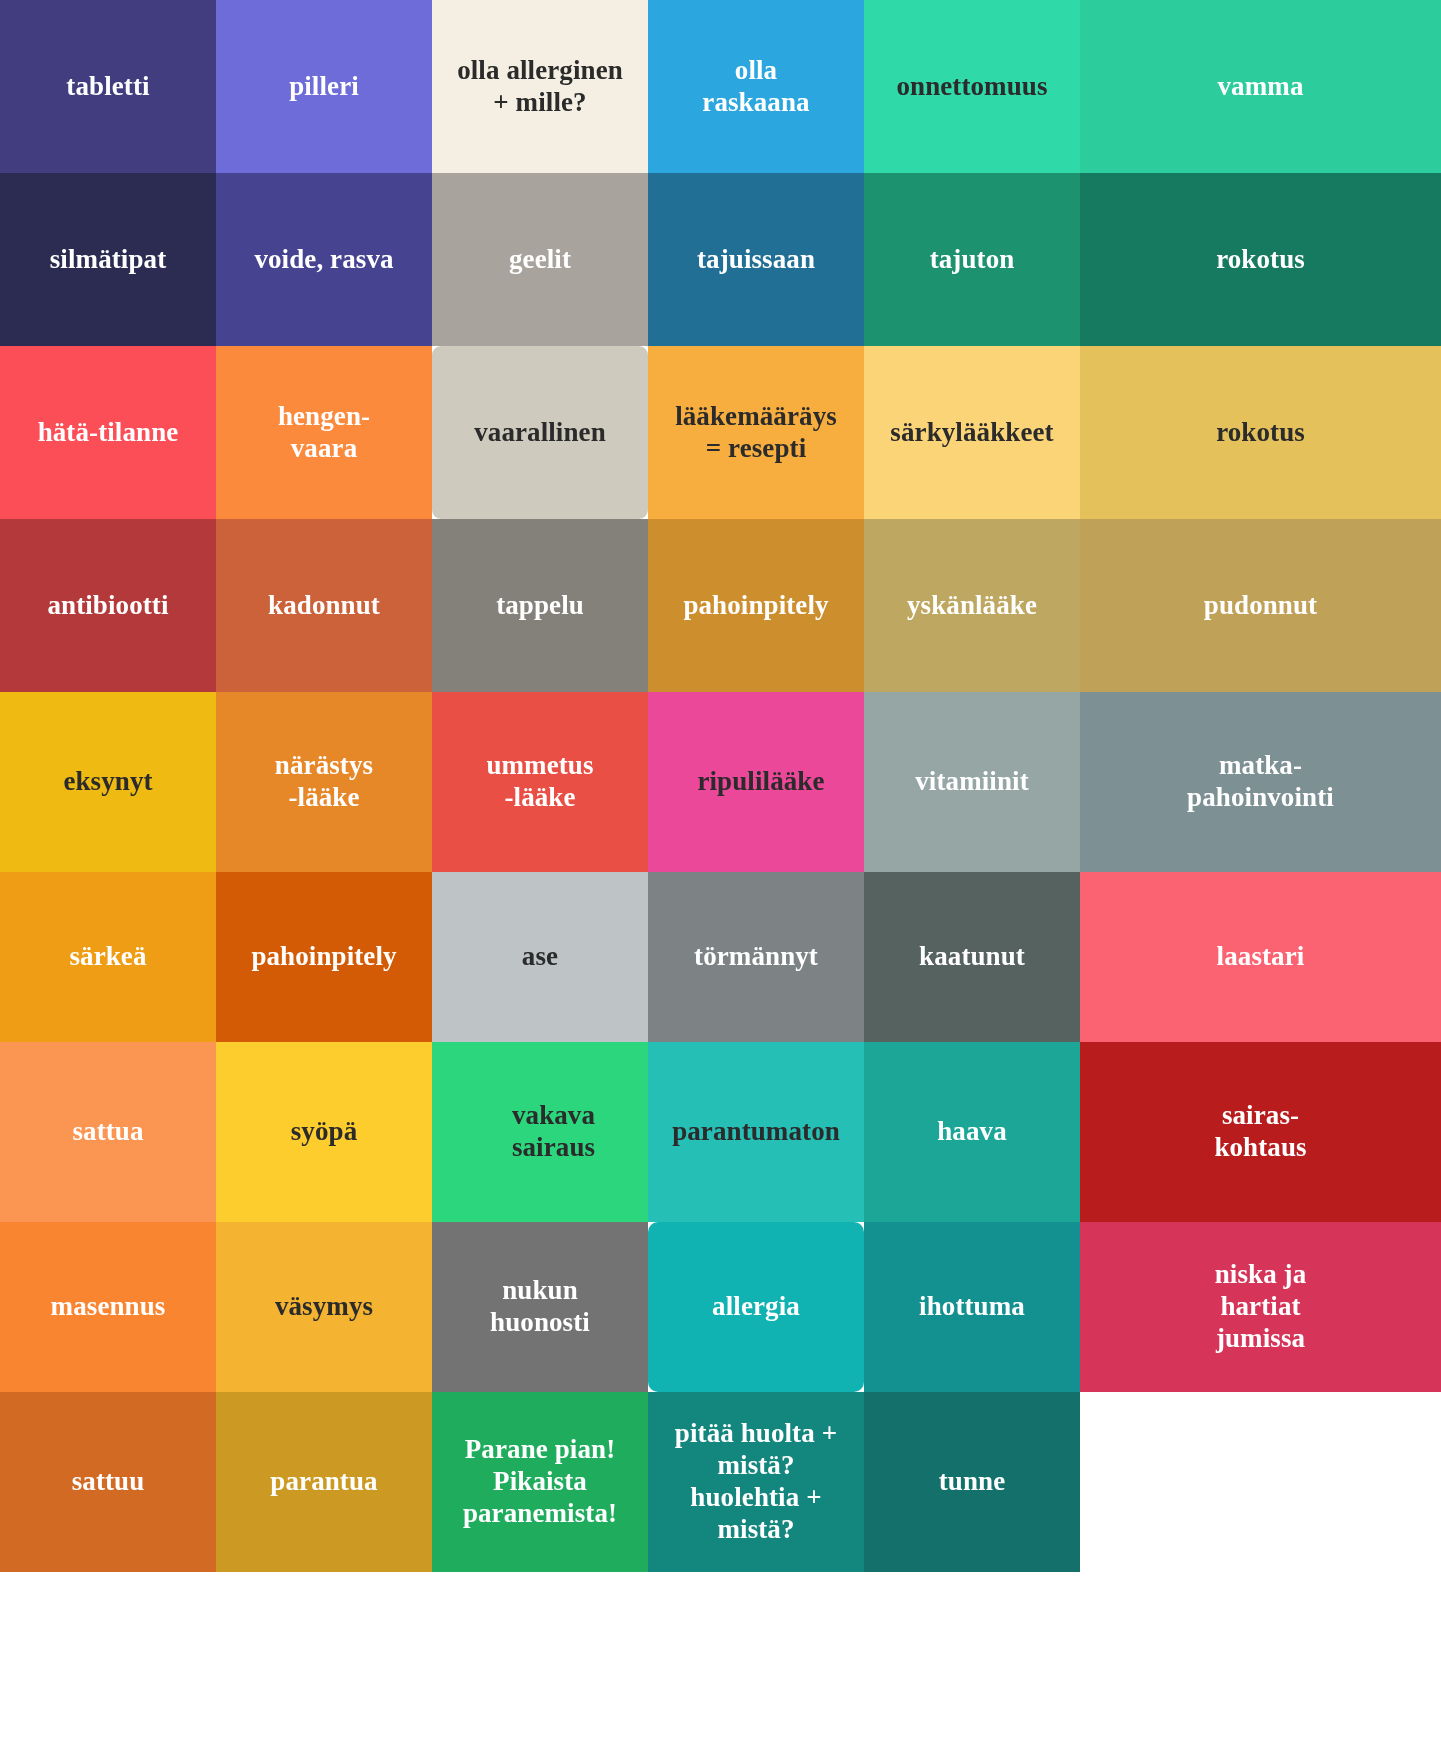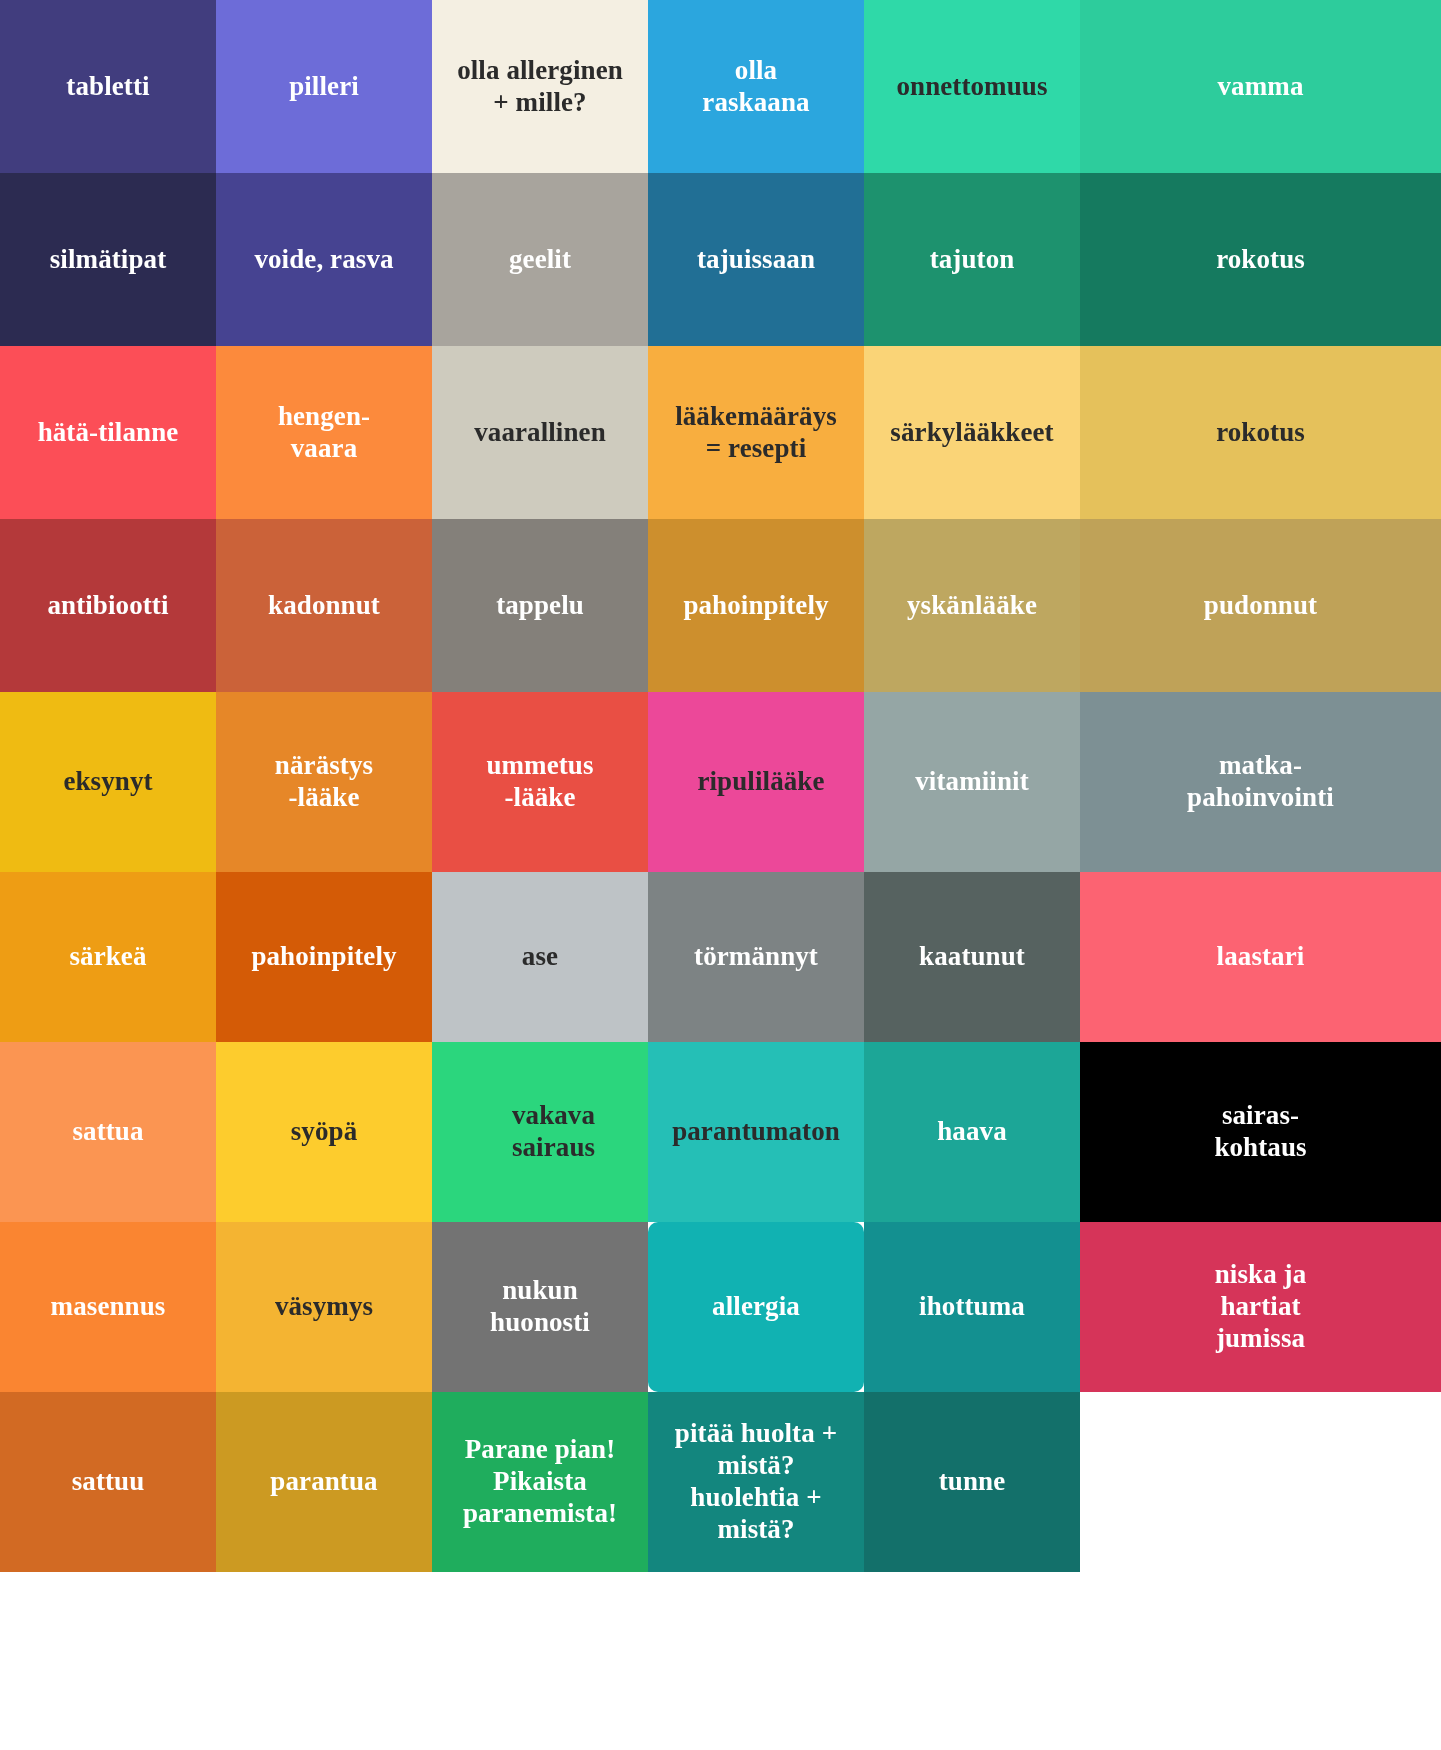--- a/index.html
+++ b/index.html
@@ -81,21 +81,21 @@
     <div class="cell" style="background: rgb(21, 122, 95);">
       <div class="cell-label light-text">rokotus</div>
     </div>
     <div class="cell" style="background: rgb(252, 78, 87);">
       <div class="cell-label light-text">hätä-tilanne</div>
     </div>
     <div class="cell" style="background: rgb(252, 138, 60);">
       <div class="cell-label light-text">hengen-
 vaara</div>
     </div>
-    <div class="cell" style="background: rgb(206, 203, 190);">
+    <div class="cell" style="background: rgb(206, 203, 190); border-radius: 9px;">
       <div class="cell-label dark-text">vaarallinen</div>
     </div>
     <div class="cell" style="background: rgb(248, 174, 63);">
       <div class="cell-label dark-text">lääkemääräys
 = resepti</div>
     </div>
     <div class="cell" style="background: rgb(250, 212, 119);">
       <div class="cell-label dark-text">särkylääkkeet</div>
     </div>
     <div class="cell" style="background: rgb(229, 193, 91);">
@@ -167,21 +167,21 @@
     <div class="cell" style="background: rgb(43, 214, 125); padding-left: 35px;">
       <div class="cell-label dark-text">vakava
 sairaus</div>
     </div>
     <div class="cell" style="background: rgb(37, 191, 182);">
       <div class="cell-label dark-text">parantumaton</div>
     </div>
     <div class="cell" style="background: rgb(28, 166, 151);">
       <div class="cell-label light-text">haava</div>
     </div>
-    <div class="cell" style="background: #000000;">
+    <div class="cell" style="background: #b91c1c;">
       <div class="cell-label light-text">sairas-
 kohtaus</div>
     </div>
     <div class="cell" style="background: rgb(250, 133, 49);">
       <div class="cell-label light-text">masennus</div>
     </div>
     <div class="cell" style="background: rgb(244, 180, 50);">
       <div class="cell-label dark-text">väsymys</div>
     </div>
     <div class="cell" style="background: #737373;">

